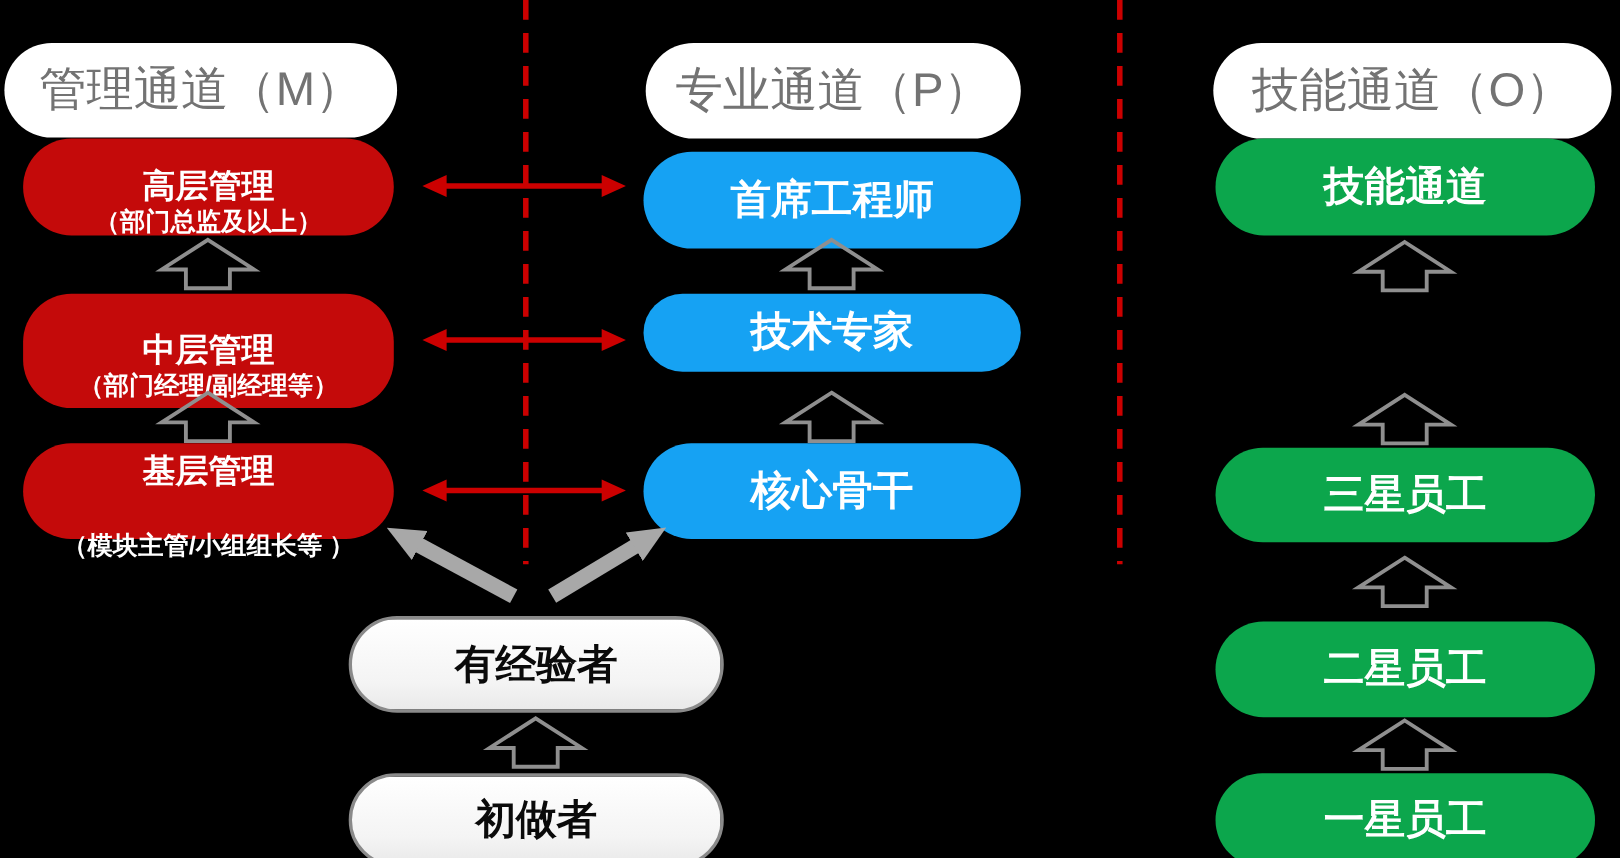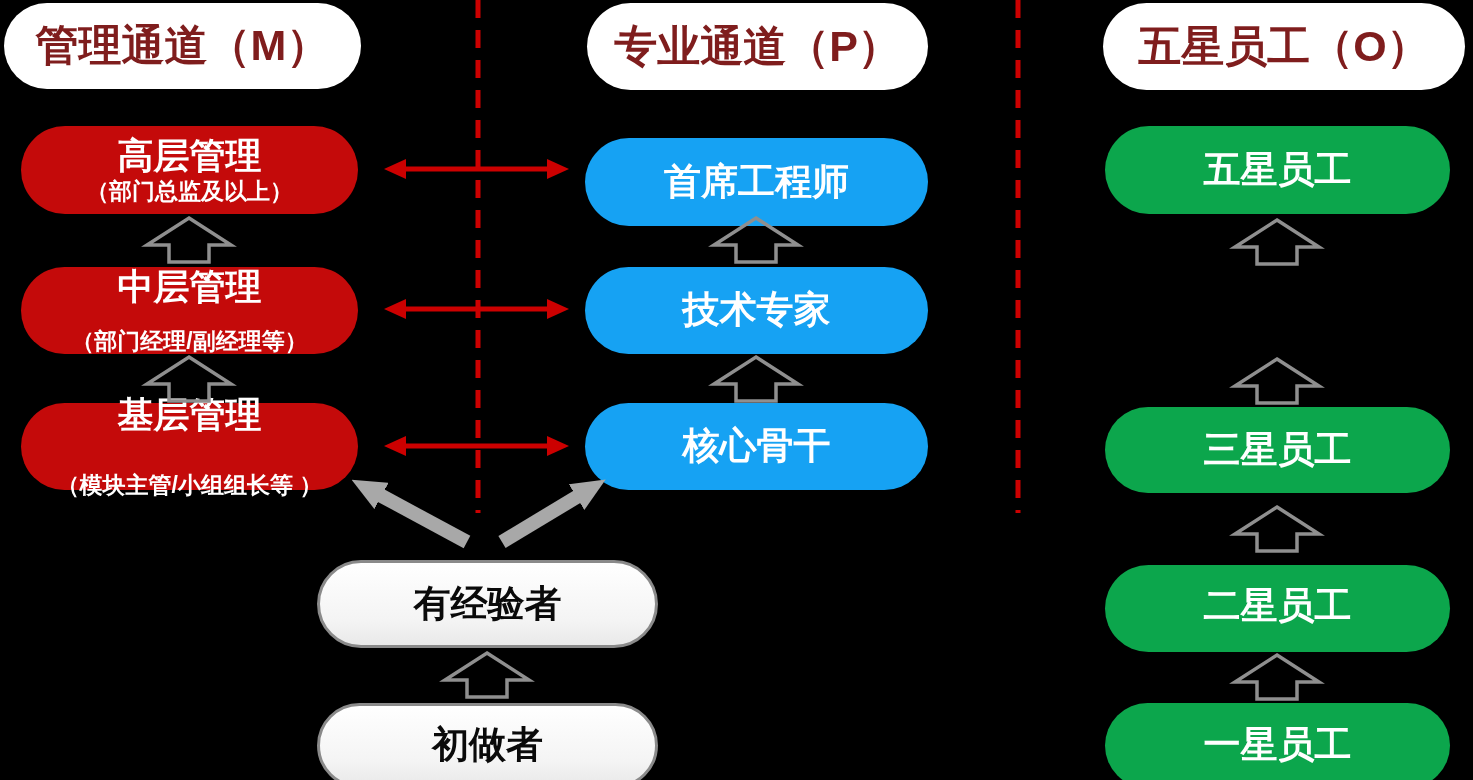--- a/index.html
+++ b/index.html
@@ -14,63 +14,63 @@
   .pill{
     position:absolute;
     display:flex;flex-direction:column;
     align-items:center;justify-content:center;
     text-align:center;
     border-radius:44px;
     box-sizing:border-box;
     line-height:1.1;
   }
   .header{
-    background:#ffffff;color:#7f1d1d;
-    font-size:43px;font-weight:700;letter-spacing:0px;
+    background:#ffffff;color:#737373;
+    font-size:43px;font-weight:400;letter-spacing:0px;margin-top:36px;
   }
   .node-m{background:#C40A0A;color:#ffffff;}
   .node-p{background:#16A2F3;color:#ffffff;}
   .node-o{background:#0CA64C;color:#ffffff;}
   .node-e{
     background:linear-gradient(180deg,#ffffff 0%,#f4f4f4 70%,#e9e9e9 100%);
     color:#0a0a0a;border:3px solid #8a8a8a;
   }
-  .t-main{font-size:36px;font-weight:900;}
+  .t-main{font-size:30px;font-weight:900;margin-top:28px;}
   .t-sub{font-size:23px;font-weight:900;margin-top:3px;}
   .t-big{font-size:37px;font-weight:900;}
 </style>
 </head>
 <body>
 
 <div class="canvas">
 
   <div class="pill header" style="left:4px;top:3px;width:357px;height:86px;">管理通道（M）</div>
   <div class="pill header" style="left:587px;top:3px;width:341px;height:87px;">专业通道（P）</div>
-  <div class="pill header" style="left:1103px;top:3px;width:362px;height:87px;">五星员工（O）</div>
+  <div class="pill header" style="left:1103px;top:3px;width:362px;height:87px;">技能通道（O）</div>
 
   <div class="pill node-m" style="left:21px;top:126px;width:337px;height:88px;">
     <div class="t-main">高层管理</div>
     <div class="t-sub">（部门总监及以上）</div>
   </div>
-  <div class="pill node-m" style="left:21px;top:267px;width:337px;height:87px;justify-content:space-between;">
+  <div class="pill node-m" style="left:21px;top:267px;width:337px;height:104px;">
     <div class="t-main">中层管理</div>
     <div class="t-sub">（部门经理/副经理等）</div>
   </div>
   <div class="pill node-m" style="left:21px;top:403px;width:337px;height:87px;gap:36px;">
     <div class="t-main">基层管理</div>
     <div class="t-sub">（模块主管/小组组长等 ）</div>
   </div>
 
   <div class="pill node-p t-big" style="left:585px;top:126px;width:343px;height:88px;margin-top:12px;">首席工程师</div>
-  <div class="pill node-p t-big" style="left:585px;top:267px;width:343px;height:87px;text-align:right;">技术专家</div>
+  <div class="pill node-p t-big" style="left:585px;top:267px;width:343px;height:71px;text-align:right;">技术专家</div>
   <div class="pill node-p t-big" style="left:585px;top:403px;width:343px;height:87px;text-align:center;">核心骨干</div>
 
-  <div class="pill node-o t-big" style="left:1105px;top:126px;width:345px;height:88px;">五星员工</div>
+  <div class="pill node-o t-big" style="left:1105px;top:126px;width:345px;height:88px;">技能通道</div>
   <div class="pill node-o t-big" style="left:1105px;top:407px;width:345px;height:86px;">三星员工</div>
-  <div class="pill node-o t-big" style="left:1105px;top:565px;width:345px;height:87px;font-family:Liberation Mono, monospace;">二星员工</div>
+  <div class="pill node-o t-big" style="left:1105px;top:565px;width:345px;height:87px;">二星员工</div>
   <div class="pill node-o t-big" style="left:1105px;top:703px;width:345px;height:85px;">一星员工</div>
 
   <div class="pill node-e t-big" style="left:317px;top:560px;width:341px;height:88px;">有经验者</div>
   <div class="pill node-e t-big" style="left:317px;top:703px;width:341px;height:85px;">初做者</div>
 
   <svg class="overlay" width="1473" height="780" viewBox="0 0 1473 780">
     <defs>
       <g id="upArrowShape">
         <path d="M44 2 L86 29 L64 29 L64 46 L24 46 L24 29 L2 29 Z" fill="none" stroke="#8F8F8F" stroke-width="3.5" stroke-linejoin="miter"></path>
       </g>

